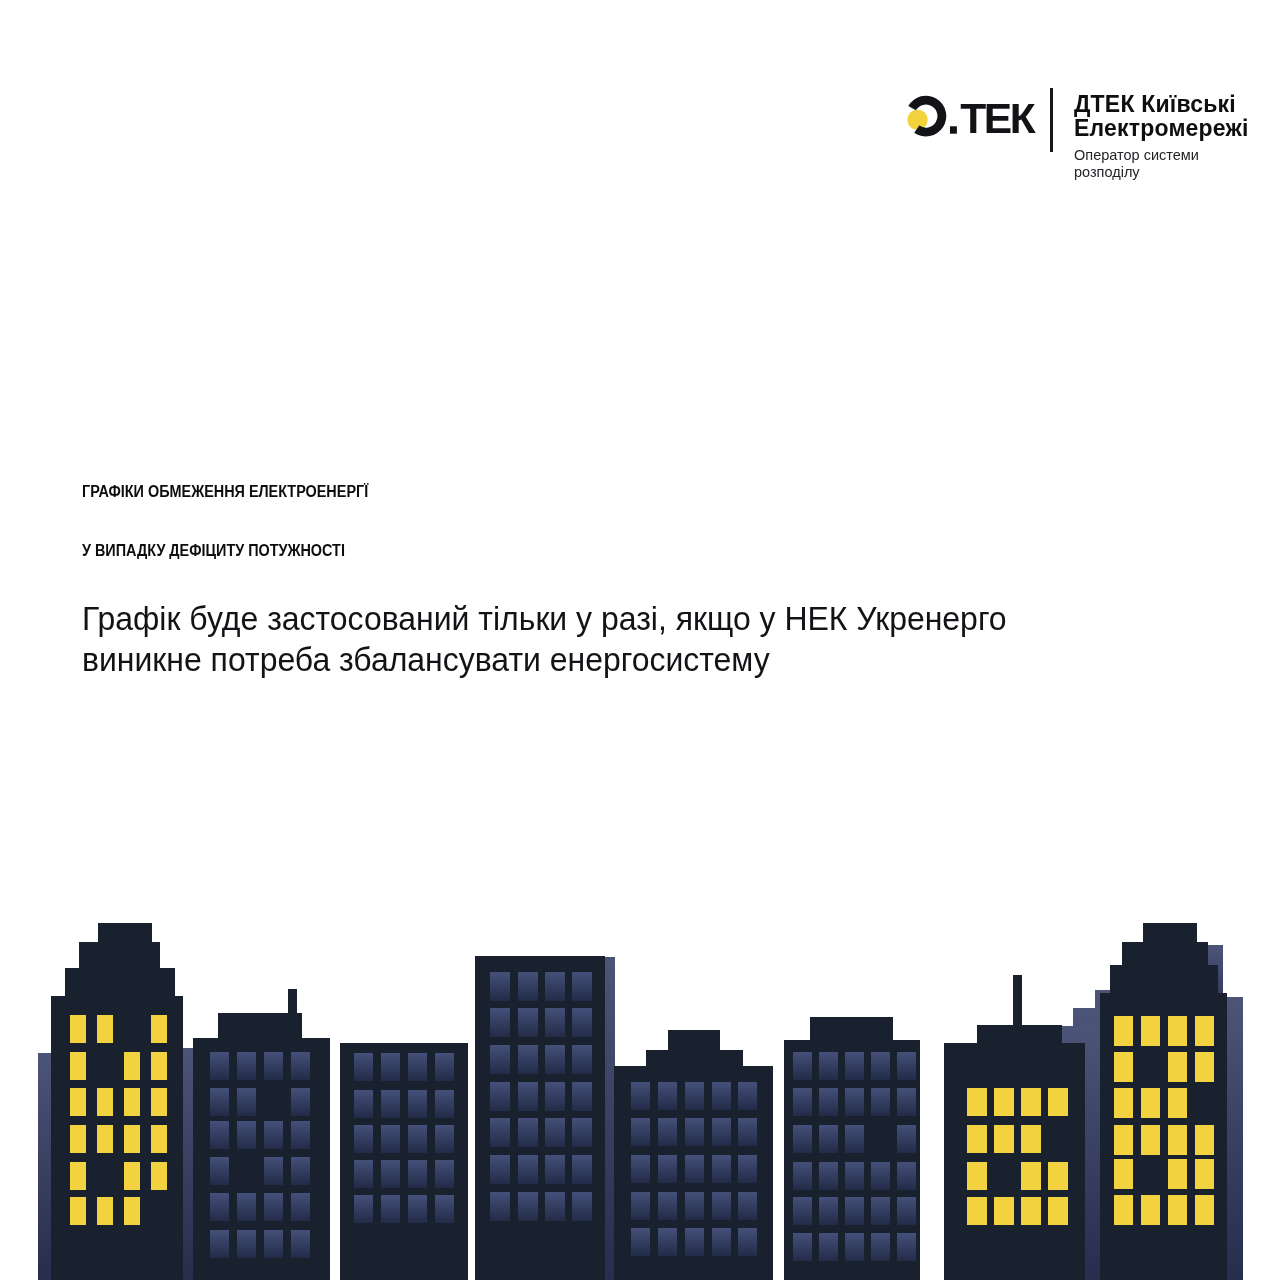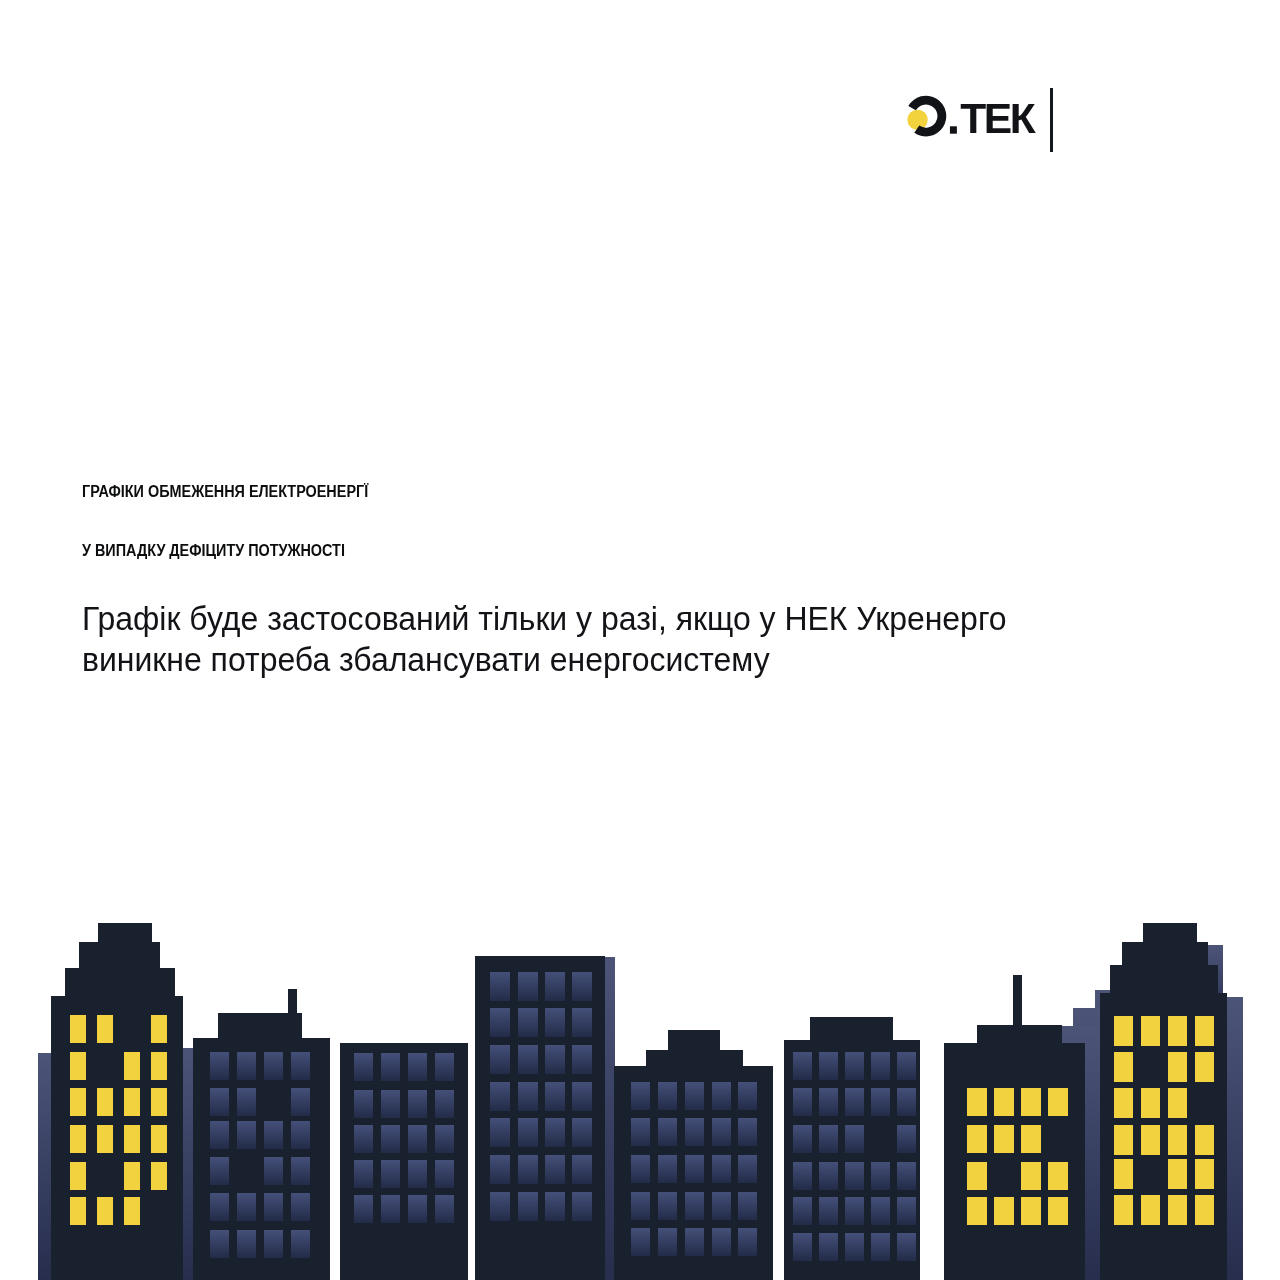--- a/index.html
+++ b/index.html
@@ -251,20 +251,28 @@
 
   <svg class="brand-logo" width="148" height="49" viewBox="0 0 320 105" aria-hidden="true">
     <circle cx="38" cy="64" r="22" fill="#f2d23d"></circle>
     <path d="M17.9,34 A44,44 0 1 1 30.8,92 L41.7,76.5 A25,25 0 1 0 34.3,43.5 Z" fill="#121316"></path>
     <rect x="108" y="78" width="15" height="16" fill="#121316"></rect>
     <text x="130" y="93" font-family="Liberation Sans, sans-serif" font-size="92" font-weight="bold" letter-spacing="-5" fill="#121316">ТЕК</text>
   </svg>
 
   <div class="brand-divider"></div>
 
+  <div class="brand-text">
+    <div class="org-name">ДТЕК Київські</div>
+    <div class="org-name">Електромережі</div>
+    <div class="org-sub">
+      <div>Оператор системи</div>
+      <div>розподілу</div>
+    </div>
+  </div>
 
   <h1 class="headline" style="margin:0;font-size:inherit;">
     <div>ГРАФІКИ ОБМЕЖЕННЯ ЕЛЕКТРОЕНЕРГЇ</div>
     <div>У ВИПАДКУ ДЕФІЦИТУ ПОТУЖНОСТІ</div>
   </h1>
 
   <p class="subtitle" style="margin:0;">
     <span style="display:block;">Графік буде застосований тільки у разі, якщо у НЕК Укренерго</span>
     <span style="display:block;">виникне потреба збалансувати енергосистему</span>
   </p>

